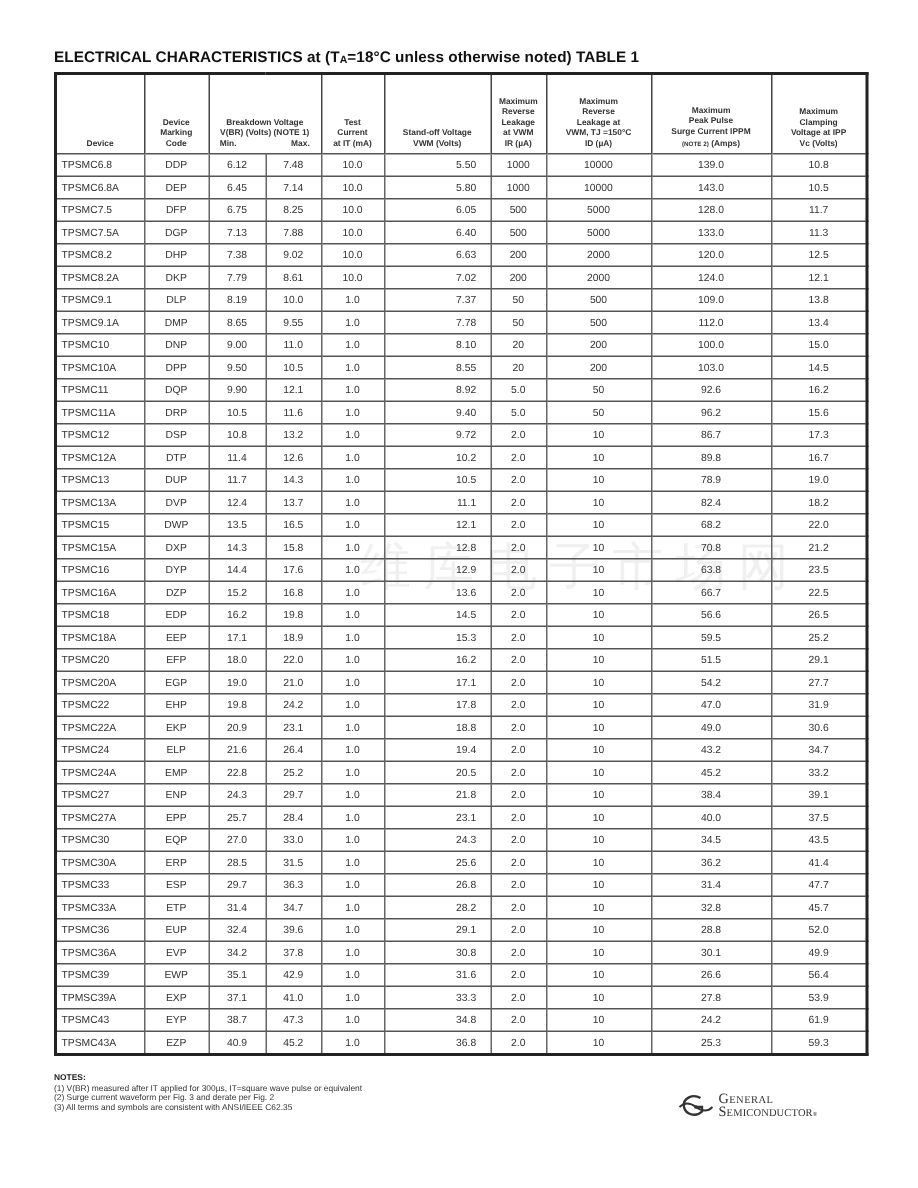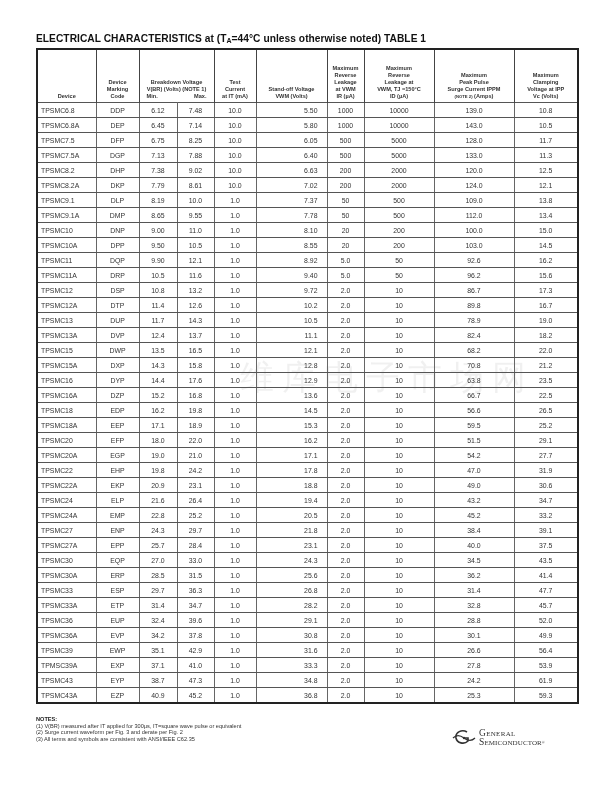--- a/index.html
+++ b/index.html
@@ -26,21 +26,21 @@
   .logo svg { width: 24px; height: 18px; }
   .logo .txt { margin-left: 3px; font-family: "Liberation Serif", serif; color: #333; line-height: 9px; }
   .logo .l1 { font-size: 9.5px; letter-spacing: 0.3px; }
   .logo .l2 { font-size: 9.5px; letter-spacing: 0.1px; }
   .logo .reg { font-size: 4px; vertical-align: top; }
   .watermark { position: absolute; left: 240px; top: 355px; font-size: 34px; color: rgba(0,0,0,0.06); letter-spacing: 8px; white-space: nowrap; pointer-events: none; font-family: "DejaVu Sans", sans-serif; }
 </style>
 </head>
 <body>
 
-<div class="title"><span>ELECTRICAL CHARACTERISTICS at (T</span><sub>A</sub><span>=44°C unless otherwise noted) TABLE 1</span></div>
+<div class="title"><span>ELECTRICAL CHARACTERISTICS at (T</span><sub>A</sub><span>=18°C unless otherwise noted) TABLE 1</span></div>
 
 <div class="watermark">维库电子市场网</div>
 
 <table class="spec">
   <colgroup>
     <col class="c0">
       <col class="c1">
       <col class="c2">
       <col class="c3">
       <col class="c4">

